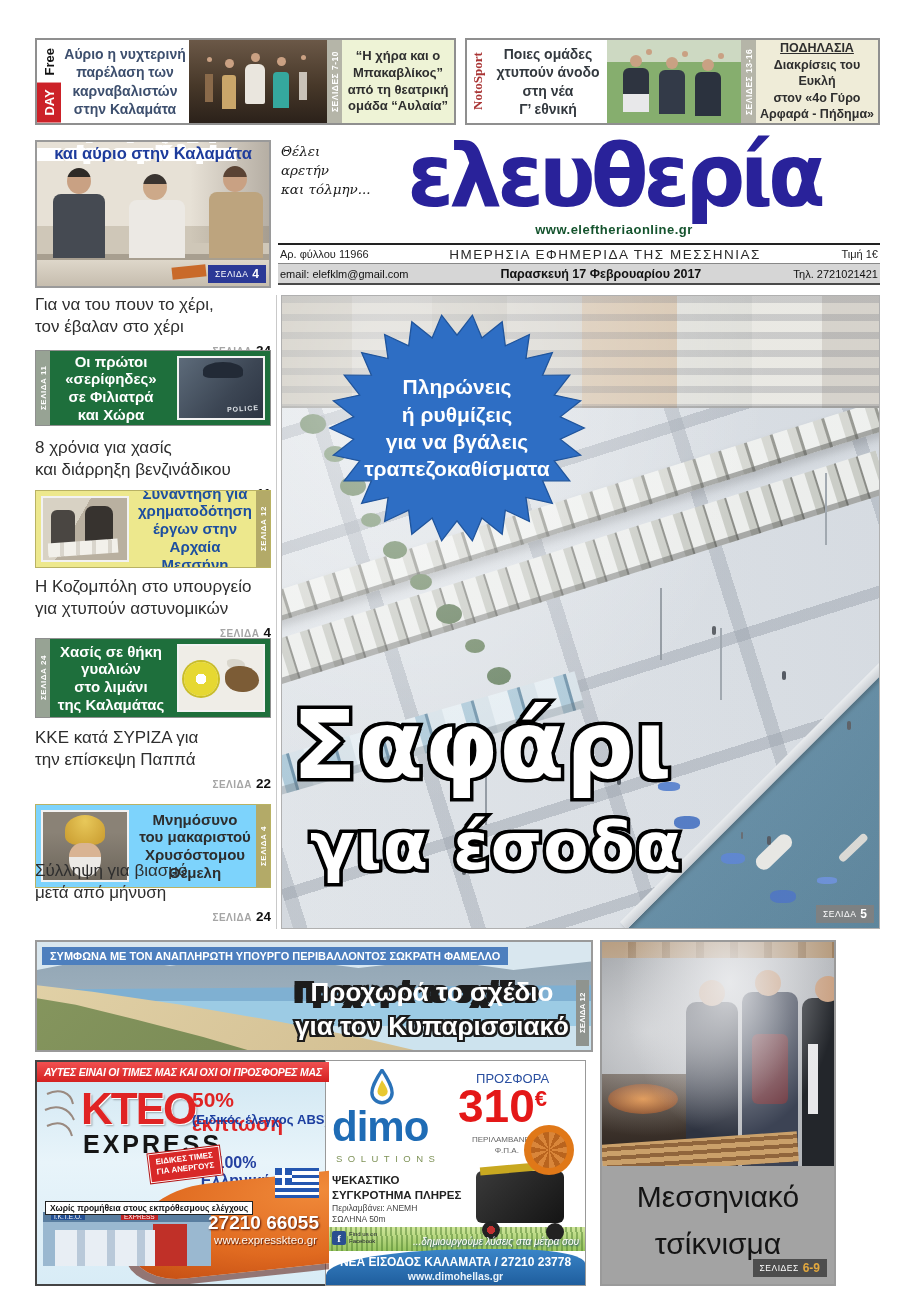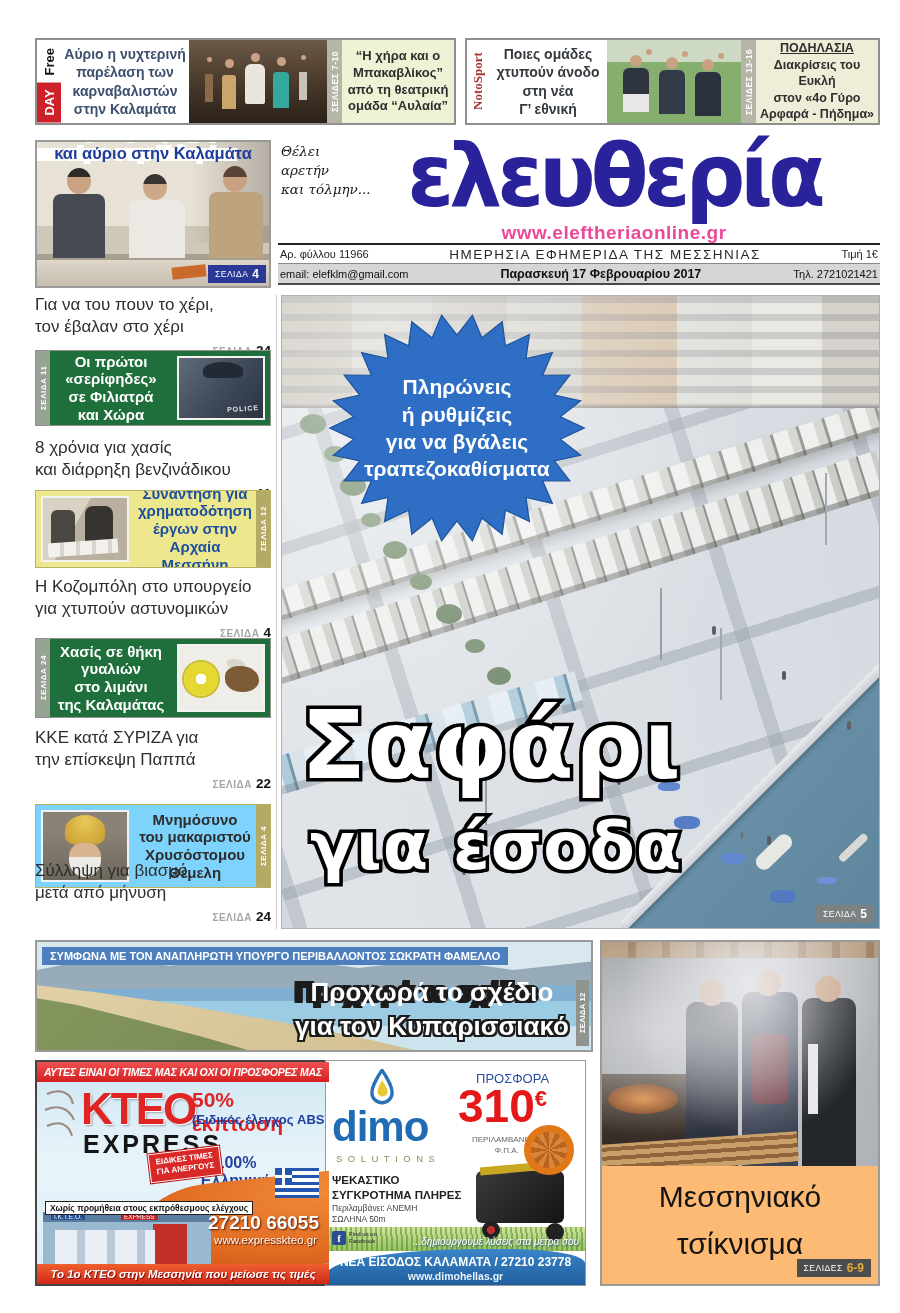--- a/index.html
+++ b/index.html
@@ -65,21 +65,21 @@
   .badge .b-label { font-size:8.5px; letter-spacing:.5px; }
   .badge .b-num { font-size:12px; font-weight:bold; }
   .lp-badge { right:3px; bottom:3px; background:#2b3996; }
   .mp-badge { right:5px; bottom:5px; background:rgba(128,128,128,.92); }
   .tsk-badge { right:7px; bottom:7px; background:#4d4d4d; }
   .tsk-badge .b-num { color:#e2a83e; }
 
   .motto { position:absolute; left:281px; top:142px; font-family:"DejaVu Serif", serif; font-style:italic; font-size:13.5px; color:#1a1a1a; line-height:1.4; }
   .logo { position:absolute; left:348px; top:128px; width:532px; height:96px; display:flex; align-items:center; justify-content:center;
     font-family:"DejaVu Sans", sans-serif; font-weight:bold; font-size:84px; color:#29229a; letter-spacing:-5px; transform:scaleY(1.04); }
-  .website { position:absolute; left:348px; top:222px; width:532px; text-align:center; color:#ec4899; font-weight:bold; font-size:19px; letter-spacing:.5px; }
+  .website { position:absolute; left:348px; top:222px; width:532px; text-align:center; color:#14532d; font-weight:bold; font-size:13px; letter-spacing:.5px; }
   .mh-row1 { position:absolute; left:278px; top:243px; width:602px; height:20px; border-top:2px solid #222;
     display:flex; justify-content:space-between; align-items:center; font-size:11px; color:#222; padding:0 2px; }
   .mh-sub { font-size:13.5px; letter-spacing:1.5px; color:#2a2a2a; }
   .mh-row2 { position:absolute; left:278px; top:263px; width:602px; height:22px; background:#d6d6d6; border-top:1px solid #888; border-bottom:2px solid #4a4a4a;
     display:flex; justify-content:space-between; align-items:center; font-size:11px; color:#111; padding:0 2px; }
   .mh-date { font-size:12.5px; font-weight:bold; }
 
   
   .otl { position:relative; z-index:0; color:#fff; font-weight:bold; white-space:nowrap; }
   .otl::before { content:attr(data-text); position:absolute; left:0; top:0; z-index:-1; color:#000; white-space:inherit;
@@ -166,39 +166,39 @@
   .mp-poles { position:absolute; left:378px; top:292px; width:2px; height:72px; background:#899097;
     box-shadow:165px -115px 0 #99a0a7, -175px 165px 0 #8a9199, 60px 40px 0 #99a0a7; }
   .mp-haze { position:absolute; inset:0; pointer-events:none;
     background:radial-gradient(ellipse at 18% 12%, rgba(255,255,255,.5), rgba(255,255,255,0) 55%), linear-gradient(rgba(205,215,225,.16), rgba(205,215,225,.16)); }
 
   .starburst { position:absolute; left:45px; top:16px; width:260px; height:232px; z-index:7; }
   .starburst svg { position:absolute; inset:0; width:100%; height:100%; }
   .star-text { position:absolute; inset:0; display:flex; align-items:center; justify-content:center; text-align:center;
     color:#fff; font-weight:bold; font-size:21px; line-height:1.3; }
   .hl { position:absolute; z-index:8; font-family:"DejaVu Sans", sans-serif; }
-  .hl1 { left:10px; top:402px; font-size:95px; line-height:1; letter-spacing:1px;margin-left:9px; }
+  .hl1 { left:10px; top:402px; font-size:95px; line-height:1; letter-spacing:1px; }
   .hl2 { left:28px; top:518px; font-size:66px; line-height:1; letter-spacing:1px; }
 
   
   .kyp { position:absolute; left:35px; top:940px; width:558px; height:112px; border:2px solid #9a9a9a; overflow:hidden;
     background:linear-gradient(180deg,#d9e7ef 0 26%,#b8cddb 26% 34%,#7fb0d2 34% 55%,#9ccbe4 55% 78%,#cde3ee 78% 100%); }
   .kyp-mount { position:absolute; inset:0; clip-path:polygon(0 26%,12% 14%,24% 22%,40% 12%,58% 24%,72% 16%,86% 26%,100% 18%,100% 40%,0 44%);
     background:linear-gradient(180deg,#8fa3b2,#a9bac6); }
   .kyp-beach { position:absolute; inset:0; clip-path:polygon(0 100%,0 40%,10% 46%,26% 58%,44% 74%,58% 88%,68% 100%);
     background:linear-gradient(135deg,#e2d2a8,#cdb88a); }
   .kyp-green { position:absolute; inset:0; clip-path:polygon(0 100%,0 52%,7% 58%,18% 72%,30% 88%,38% 100%);
     background:linear-gradient(135deg,#87975f,#6d7f4c); }
   .kyp-kicker { position:absolute; left:5px; top:5px; background:#4d7fbe; color:#fff; font-weight:bold; font-size:11px; padding:3px 8px; z-index:3; }
   .kyp-head { position:absolute; right:22px; top:34px; text-align:center; z-index:3; }
   .kyp-head .otl { font-size:26px; line-height:1.3; }
   .kyp-rib { position:absolute; right:2px; bottom:4px; width:13px; height:66px; background:#8f948f; color:#fff; font-size:8px; font-weight:bold; z-index:4; }
 
   
-  .tsk { position:absolute; left:600px; top:940px; width:280px; height:346px; border:2px solid #9a9a9a; background:#fdba74; overflow:hidden; }
+  .tsk { position:absolute; left:600px; top:940px; width:236px; height:346px; border:2px solid #9a9a9a; background:#a3a3a3; overflow:hidden; }
   .tsk-photo { position:absolute; left:0; right:0; top:0; height:224px; overflow:hidden;
     background:linear-gradient(105deg,#9fa2a6 0%,#c2c4c8 55%,#aeb1b5 100%); }
   .tsk-photo::before { content:""; position:absolute; left:0; top:0; width:100%; height:16px;
     background:repeating-linear-gradient(90deg,#b59a7c 0 26px,#9c7f60 26px 34px); }
   .tsk-photo::after { content:""; position:absolute; inset:0;
     background:radial-gradient(ellipse at 55% 18%, rgba(238,239,241,.85), rgba(238,239,241,0) 60%), radial-gradient(ellipse at 20% 40%, rgba(230,231,233,.6), rgba(230,231,233,0) 55%); }
   .tf { border-radius:10px 10px 0 0; }
   .tf .tf-head { width:26px; height:26px; border-radius:50%; top:-22px; left:13px; background:#c9a081; }
   .tf1 { left:84px; top:60px; width:52px; height:166px; background:#2e3340; }
   .tf2 { left:140px; top:50px; width:56px; height:176px; background:#3c4354; }
@@ -519,21 +519,20 @@
 Εταιρεία</div>
     <div class="kteo-flag"></div>
     <div class="kteo-swoosh"></div>
     <div class="kteo-nofee">Χωρίς προμήθεια στους εκπρόθεσμους ελέγχους</div>
     <div class="kteo-bldg">
       <span class="kteo-sign1">Ι.Κ.Τ.Ε.Ο.</span>
       <span class="kteo-sign2">EXPRESS</span>
     </div>
     <div class="kteo-phone">27210 66055</div>
     <div class="kteo-site">www.expresskteo.gr</div>
-    <div class="kteo-bottom">Το 1ο ΚΤΕΟ στην Μεσσηνία που μείωσε τις τιμές</div>
   </div>
 
   <div class="dimo">
     <svg class="dimo-drop" viewBox="0 0 24 32">
       <path d="M12 1 C12 1 3 14 3 21 a9 9 0 0 0 18 0 C21 14 12 1 12 1 Z" fill="none" stroke="#2a72b8" stroke-width="3"></path>
       <path d="M12 10 C12 10 8 17 8 20 a4.5 4.5 0 0 0 9 0 C17 17 12 10 12 10 Z" fill="#e8c832"></path>
     </svg>
     <div class="dimo-brand">dimo</div>
     <div class="dimo-sub">SOLUTIONS</div>
     <div class="dimo-offer-label">ΠΡΟΣΦΟΡΑ</div>

